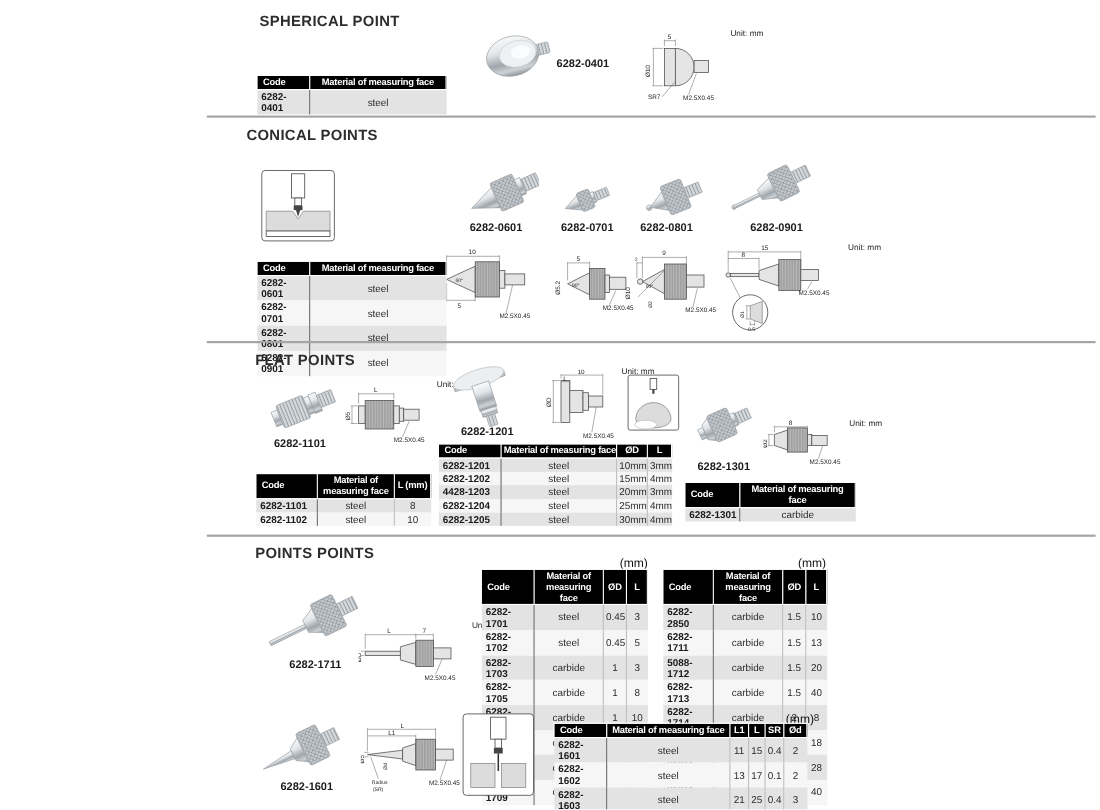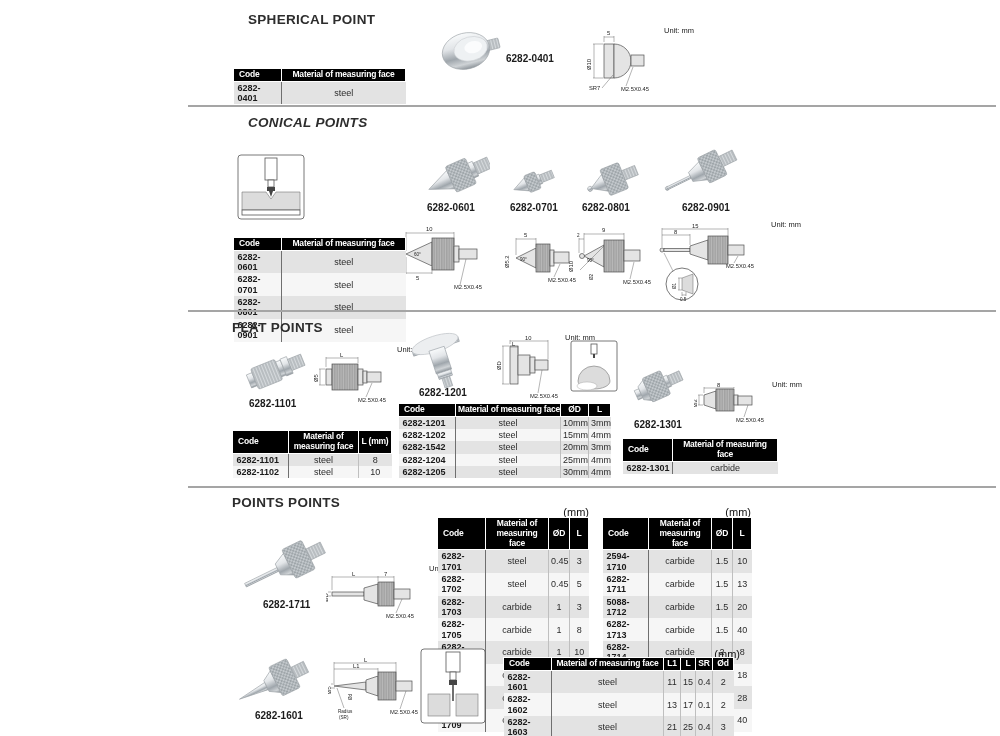--- a/index.html
+++ b/index.html
@@ -55,21 +55,21 @@
         <rect width="3" height="12" fill="#d6dadd"></rect>
         <line x1="1" y1="0" x2="1" y2="12" stroke="#8b9197" stroke-width=".8"></line>
       </pattern>
       <pattern id="hv" width="2.5" height="4" patternUnits="userSpaceOnUse">
         <rect width="2.5" height="4" fill="#b9b9b9"></rect>
         <line x1=".8" y1="0" x2=".8" y2="4" stroke="#6e6e6e" stroke-width=".5"></line>
       </pattern>
     </defs>
   </svg>
 
-  <div class="abs sec-title" style="left:248px;top:12px;">SPHERICAL POINT</div>
+  <div class="abs sec-title" style="left:236px;top:12px;">SPHERICAL POINT</div>
 
   <div class="abs" style="left:233px;top:68px;width:172px;">
     <table class="data one-line">
       <colgroup>
           <col style="width:48px">
           <col style="width:124px">
         </colgroup>
       <thead>
           <tr>
             <th>Code</th>
@@ -105,21 +105,21 @@
     <path class="d" d="M23,14 H13 M23,48 H13 M14,14 V48"></path>
     <text class="t" transform="translate(11,40) rotate(-90)">Ø10</text>
     <path class="d" d="M22,58 L33,45"></path>
     <text class="t" x="9" y="60">SR7</text>
     <path class="d" d="M46,56 L53,37"></path>
     <text class="t" x="41" y="61">M2.5X0.45</text>
   </svg>
 
   <div class="abs divider" style="top:105px;"></div>
 
-  <div class="abs sec-title" style="left:248px;top:115px;font-style:italic;">CONICAL POINTS</div>
+  <div class="abs sec-title" style="left:224px;top:115px;">CONICAL POINTS</div>
 
   <svg class="abs" style="left:237px;top:154px;width:68px;height:66px;" viewBox="0 0 68 66">
     <rect x="1" y="1" width="66" height="64" rx="3" class="w"></rect>
     <rect x="28" y="4" width="12" height="22" class="w"></rect>
     <rect x="31" y="26" width="6" height="7" class="w"></rect>
     <rect x="30" y="33" width="8" height="4" fill="#454545"></rect>
     <polygon points="32,37 36,37 34,43" fill="#454545"></polygon>
     <path d="M5,38 H29 L34,45 L39,38 H63 V56 H5 Z" class="gray"></path>
     <rect x="5" y="56" width="58" height="5" class="w"></rect>
   </svg>
@@ -373,21 +373,21 @@
             <td>10mm</td>
             <td>3mm</td>
           </tr>
           <tr>
             <td>6282-1202</td>
             <td>steel</td>
             <td>15mm</td>
             <td>4mm</td>
           </tr>
           <tr>
-            <td>6282-1542</td>
+            <td>4428-1203</td>
             <td>steel</td>
             <td>20mm</td>
             <td>3mm</td>
           </tr>
           <tr>
             <td>6282-1204</td>
             <td>steel</td>
             <td>25mm</td>
             <td>4mm</td>
           </tr>
@@ -566,21 +566,21 @@
       <thead>
           <tr>
             <th>Code</th>
             <th>Material of measuring face</th>
             <th>ØD</th>
             <th>L</th>
           </tr>
         </thead>
       <tbody>
           <tr>
-            <td>2594-1710</td>
+            <td>6282-2850</td>
             <td>carbide</td>
             <td>1.5</td>
             <td>10</td>
           </tr>
           <tr>
             <td>6282-1711</td>
             <td>carbide</td>
             <td>1.5</td>
             <td>13</td>
           </tr>

